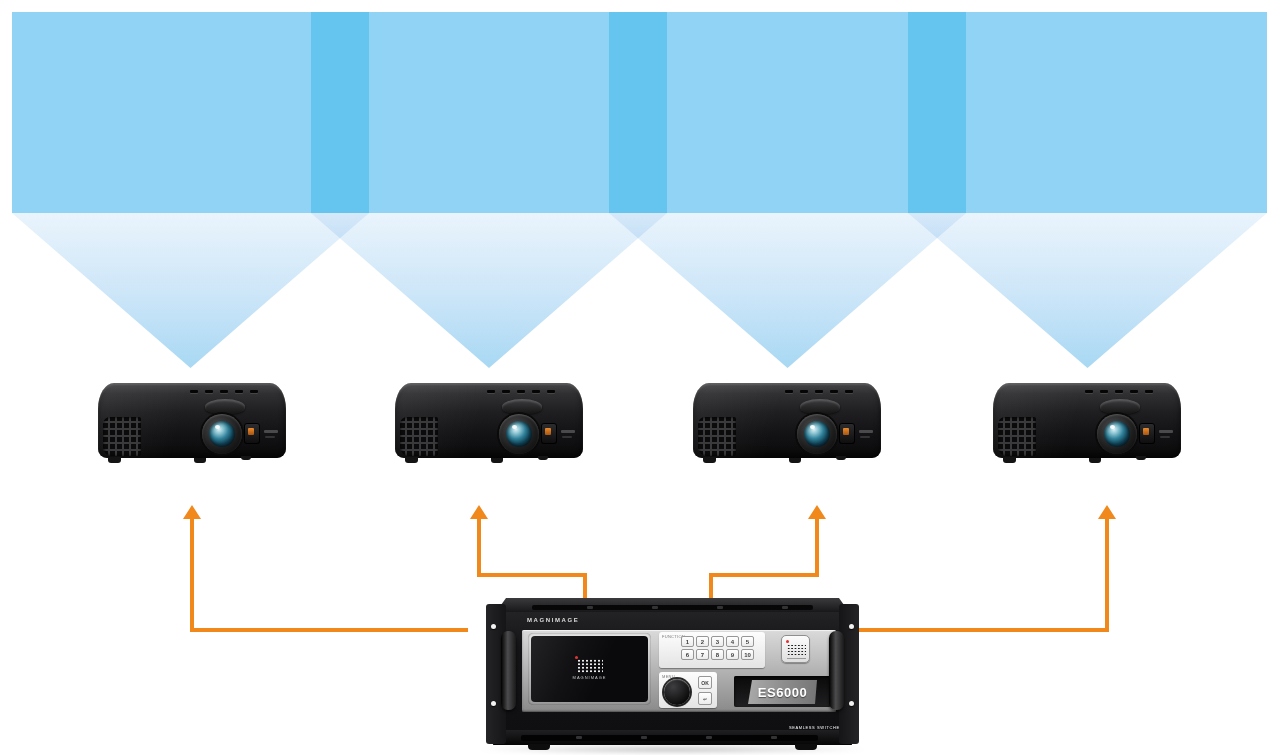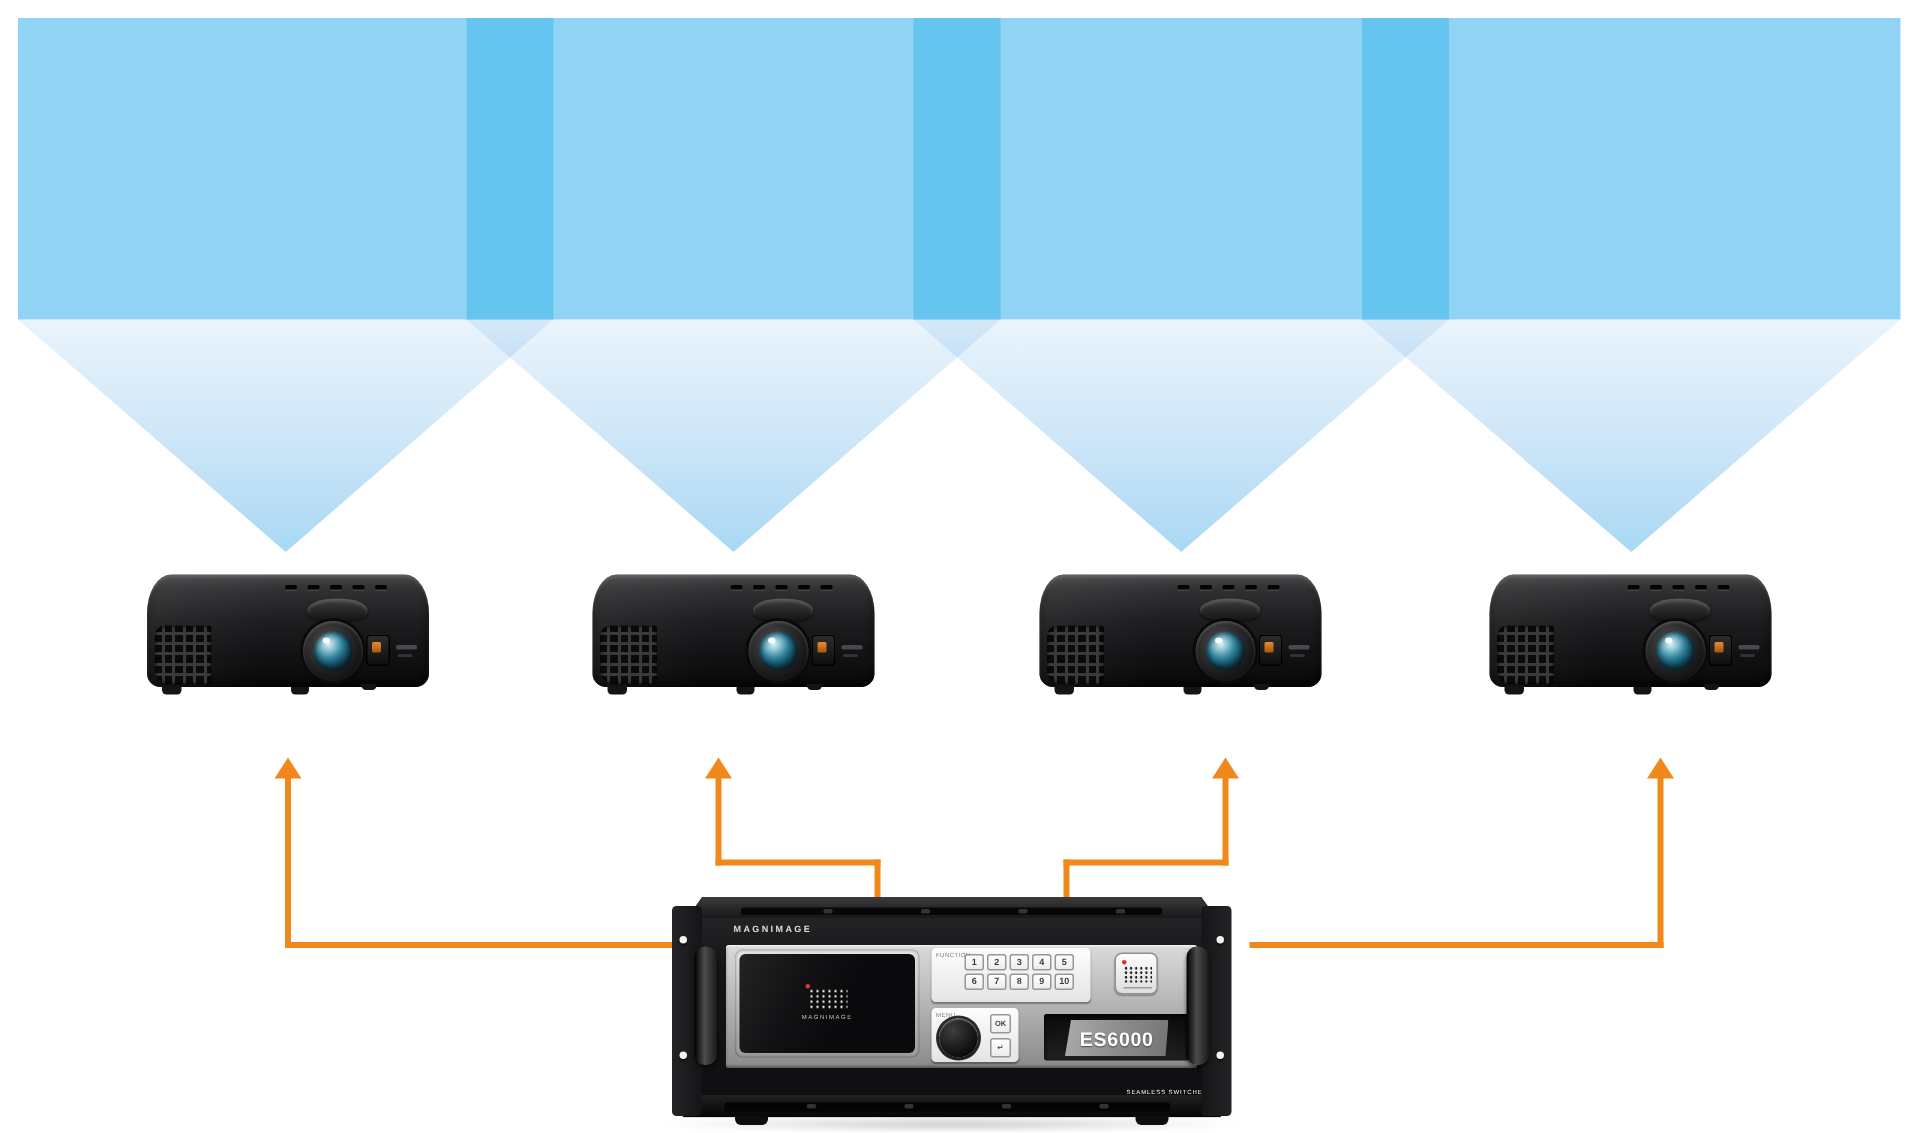--- a/index.html
+++ b/index.html
@@ -54,21 +54,21 @@
   .f-l{left:10px;top:76px;width:13px;height:6px}
   .f-c{left:96px;top:77px;width:12px;height:5px}
   .f-r{left:143px;top:75px;width:10px;height:4px}
 
   
   .aseg{position:absolute;background:#F0881C;z-index:1;}
   .ahead{position:absolute;width:0;height:0;border-left:9px solid transparent;border-right:9px solid transparent;
          border-bottom:14px solid #F0881C;z-index:1;}
 
   
-  .device{position:absolute;left:448px;top:598px;width:373px;height:154px;z-index:5;}
+  .device{position:absolute;left:486px;top:598px;width:373px;height:154px;z-index:5;}
   .dv-shadow{position:absolute;left:-8px;top:147px;width:389px;height:9px;
     background:radial-gradient(ellipse at 50% 50%,rgba(0,0,0,.25),rgba(0,0,0,0) 72%);filter:blur(2px);}
   .dv-lid{position:absolute;left:10px;top:0;width:353px;height:14px;
     background:linear-gradient(180deg,#3b3b3d,#18181a);
     clip-path:polygon(10px 0,calc(100% - 10px) 0,100% 100%,0 100%);}
   .dv-lid-slot{position:absolute;left:36px;top:7px;width:281px;height:5px;background:#070708;border-radius:2px;}
   .slot-mark{position:absolute;top:1px;width:6px;height:3px;background:#333335;border-radius:1px;}
   .sm1{left:55px}.sm2{left:120px}.sm3{left:185px}.sm4{left:250px}
   .dv-front{position:absolute;left:10px;top:14px;width:353px;height:118px;
     background:linear-gradient(180deg,#232325,#151517 30%,#0f0f11);}

